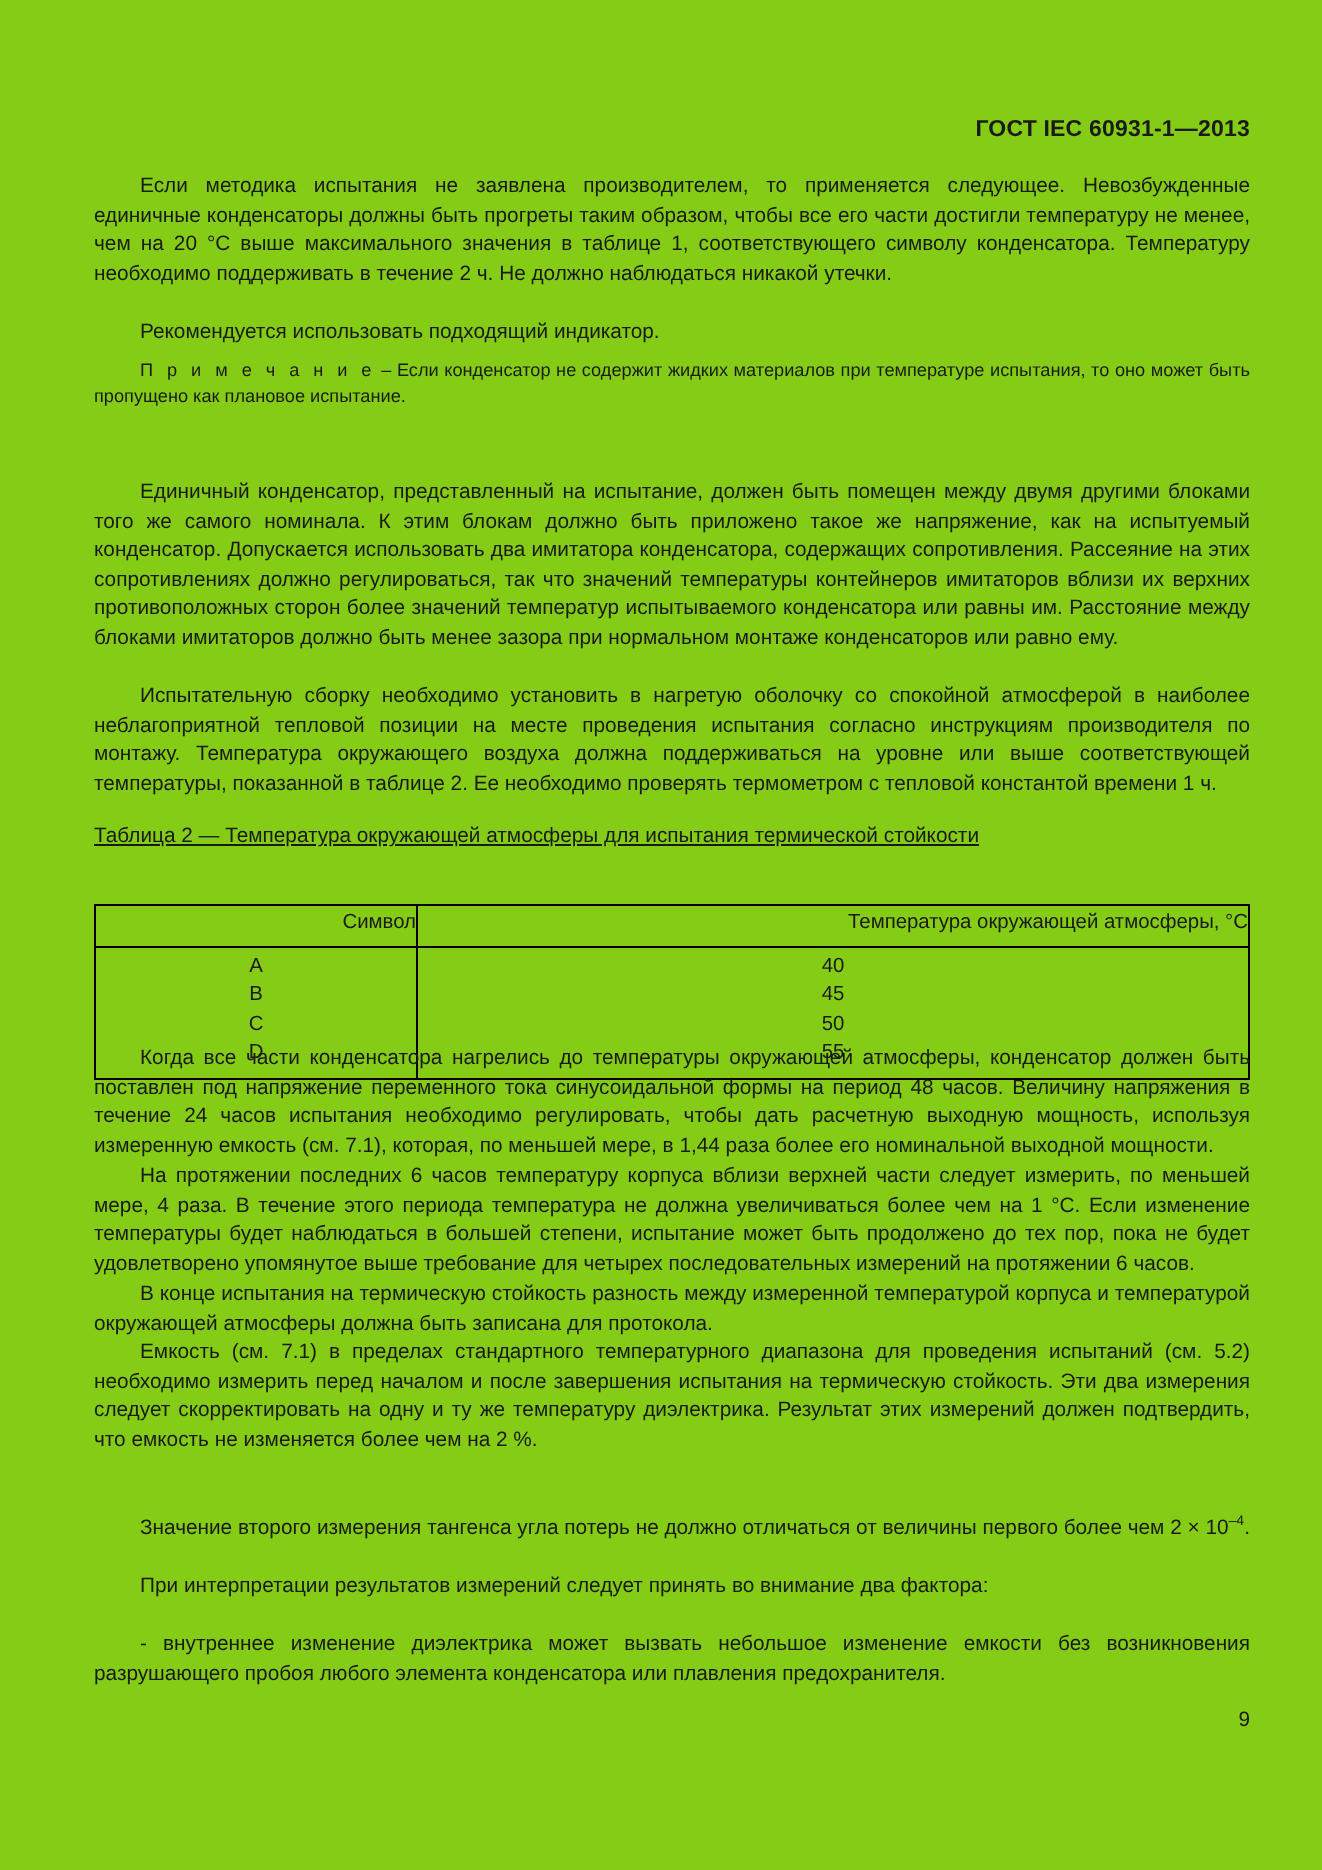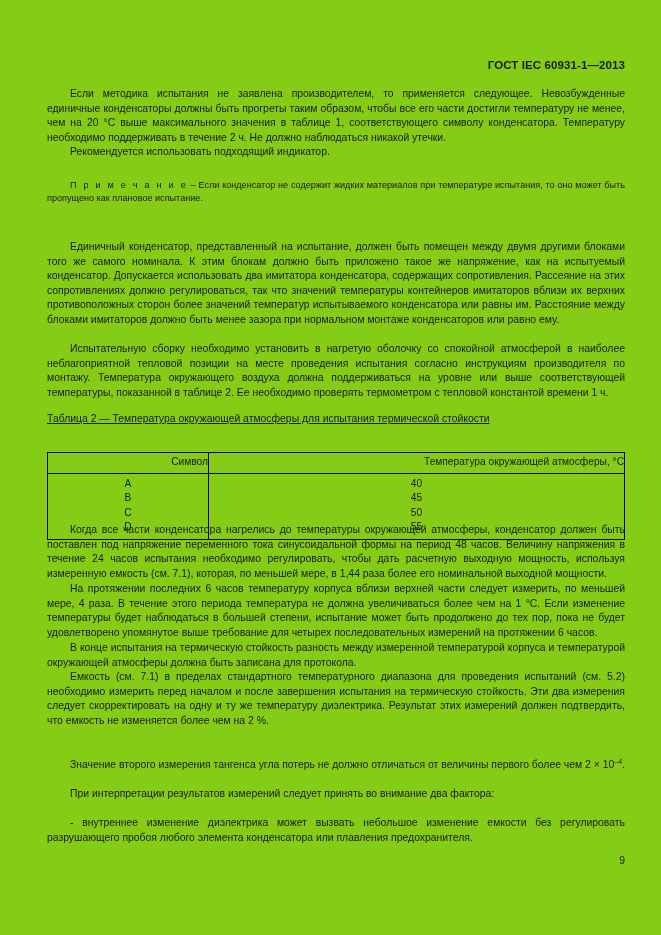--- a/index.html
+++ b/index.html
@@ -154,21 +154,21 @@
 <body>
 
 <div class="page">
 
   <div class="doc-header">ГОСТ IEC 60931-1—2013</div>
 
   <div class="block" style="top:87px;">
     <p class="para indent">Если методика испытания не заявлена производителем, то применяется следующее. Невозбужденные единичные конденсаторы должны быть прогреты таким образом, чтобы все его части достигли температуру не менее, чем на 20 °С выше максимального значения в таблице 1, соответствующего символу конденсатора. Температуру необходимо поддерживать в течение 2 ч. Не должно наблюдаться никакой утечки.</p>
   </div>
 
-  <div class="block" style="top:145px;">
+  <div class="block" style="top:160px;">
     <p class="para indent">Рекомендуется использовать подходящий индикатор.</p>
   </div>
 
   <div class="block" style="top:179px;">
     <p class="note"><span class="note-label">П р и м е ч а н и е</span><span> – </span><span>Если конденсатор не содержит жидких материалов при температуре испытания, то оно может быть пропущено как плановое испытание.</span></p>
   </div>
 
 
   <div class="block" style="top:240px;">
     <p class="para indent">Единичный конденсатор, представленный на испытание, должен быть помещен между двумя другими блоками того же самого номинала. К этим блокам должно быть приложено такое же напряжение, как на испытуемый конденсатор. Допускается использовать два имитатора конденсатора, содержащих сопротивления. Рассеяние на этих сопротивлениях должно регулироваться, так что значений температуры контейнеров имитаторов вблизи их верхних противоположных сторон более значений температур испытываемого конденсатора или равны им. Расстояние между блоками имитаторов должно быть менее зазора при нормальном монтаже конденсаторов или равно ему.</p>
@@ -232,18 +232,18 @@
   <div class="block" style="top:758px;">
     <p class="para indent"><span>Значение второго измерения тангенса угла потерь не должно отличаться от величины первого более чем 2 × 10</span><sup class="sup">–4</sup><span>.</span></p>
   </div>
 
   <div class="block" style="top:787px;">
     <p class="para indent">При интерпретации результатов измерений следует принять во внимание два фактора:</p>
   </div>
 
 
   <div class="block" style="top:816px;">
-    <p class="dash-item wrap">- внутреннее изменение диэлектрика может вызвать небольшое изменение емкости без регулировать разрушающего пробоя любого элемента конденсатора или плавления предохранителя.</p>
+    <p class="dash-item wrap">- внутреннее изменение диэлектрика может вызвать небольшое изменение емкости без возникновения разрушающего пробоя любого элемента конденсатора или плавления предохранителя.</p>
   </div>
 
   <div class="page-number">9</div>
 
 </div>
 
 </body></html>

